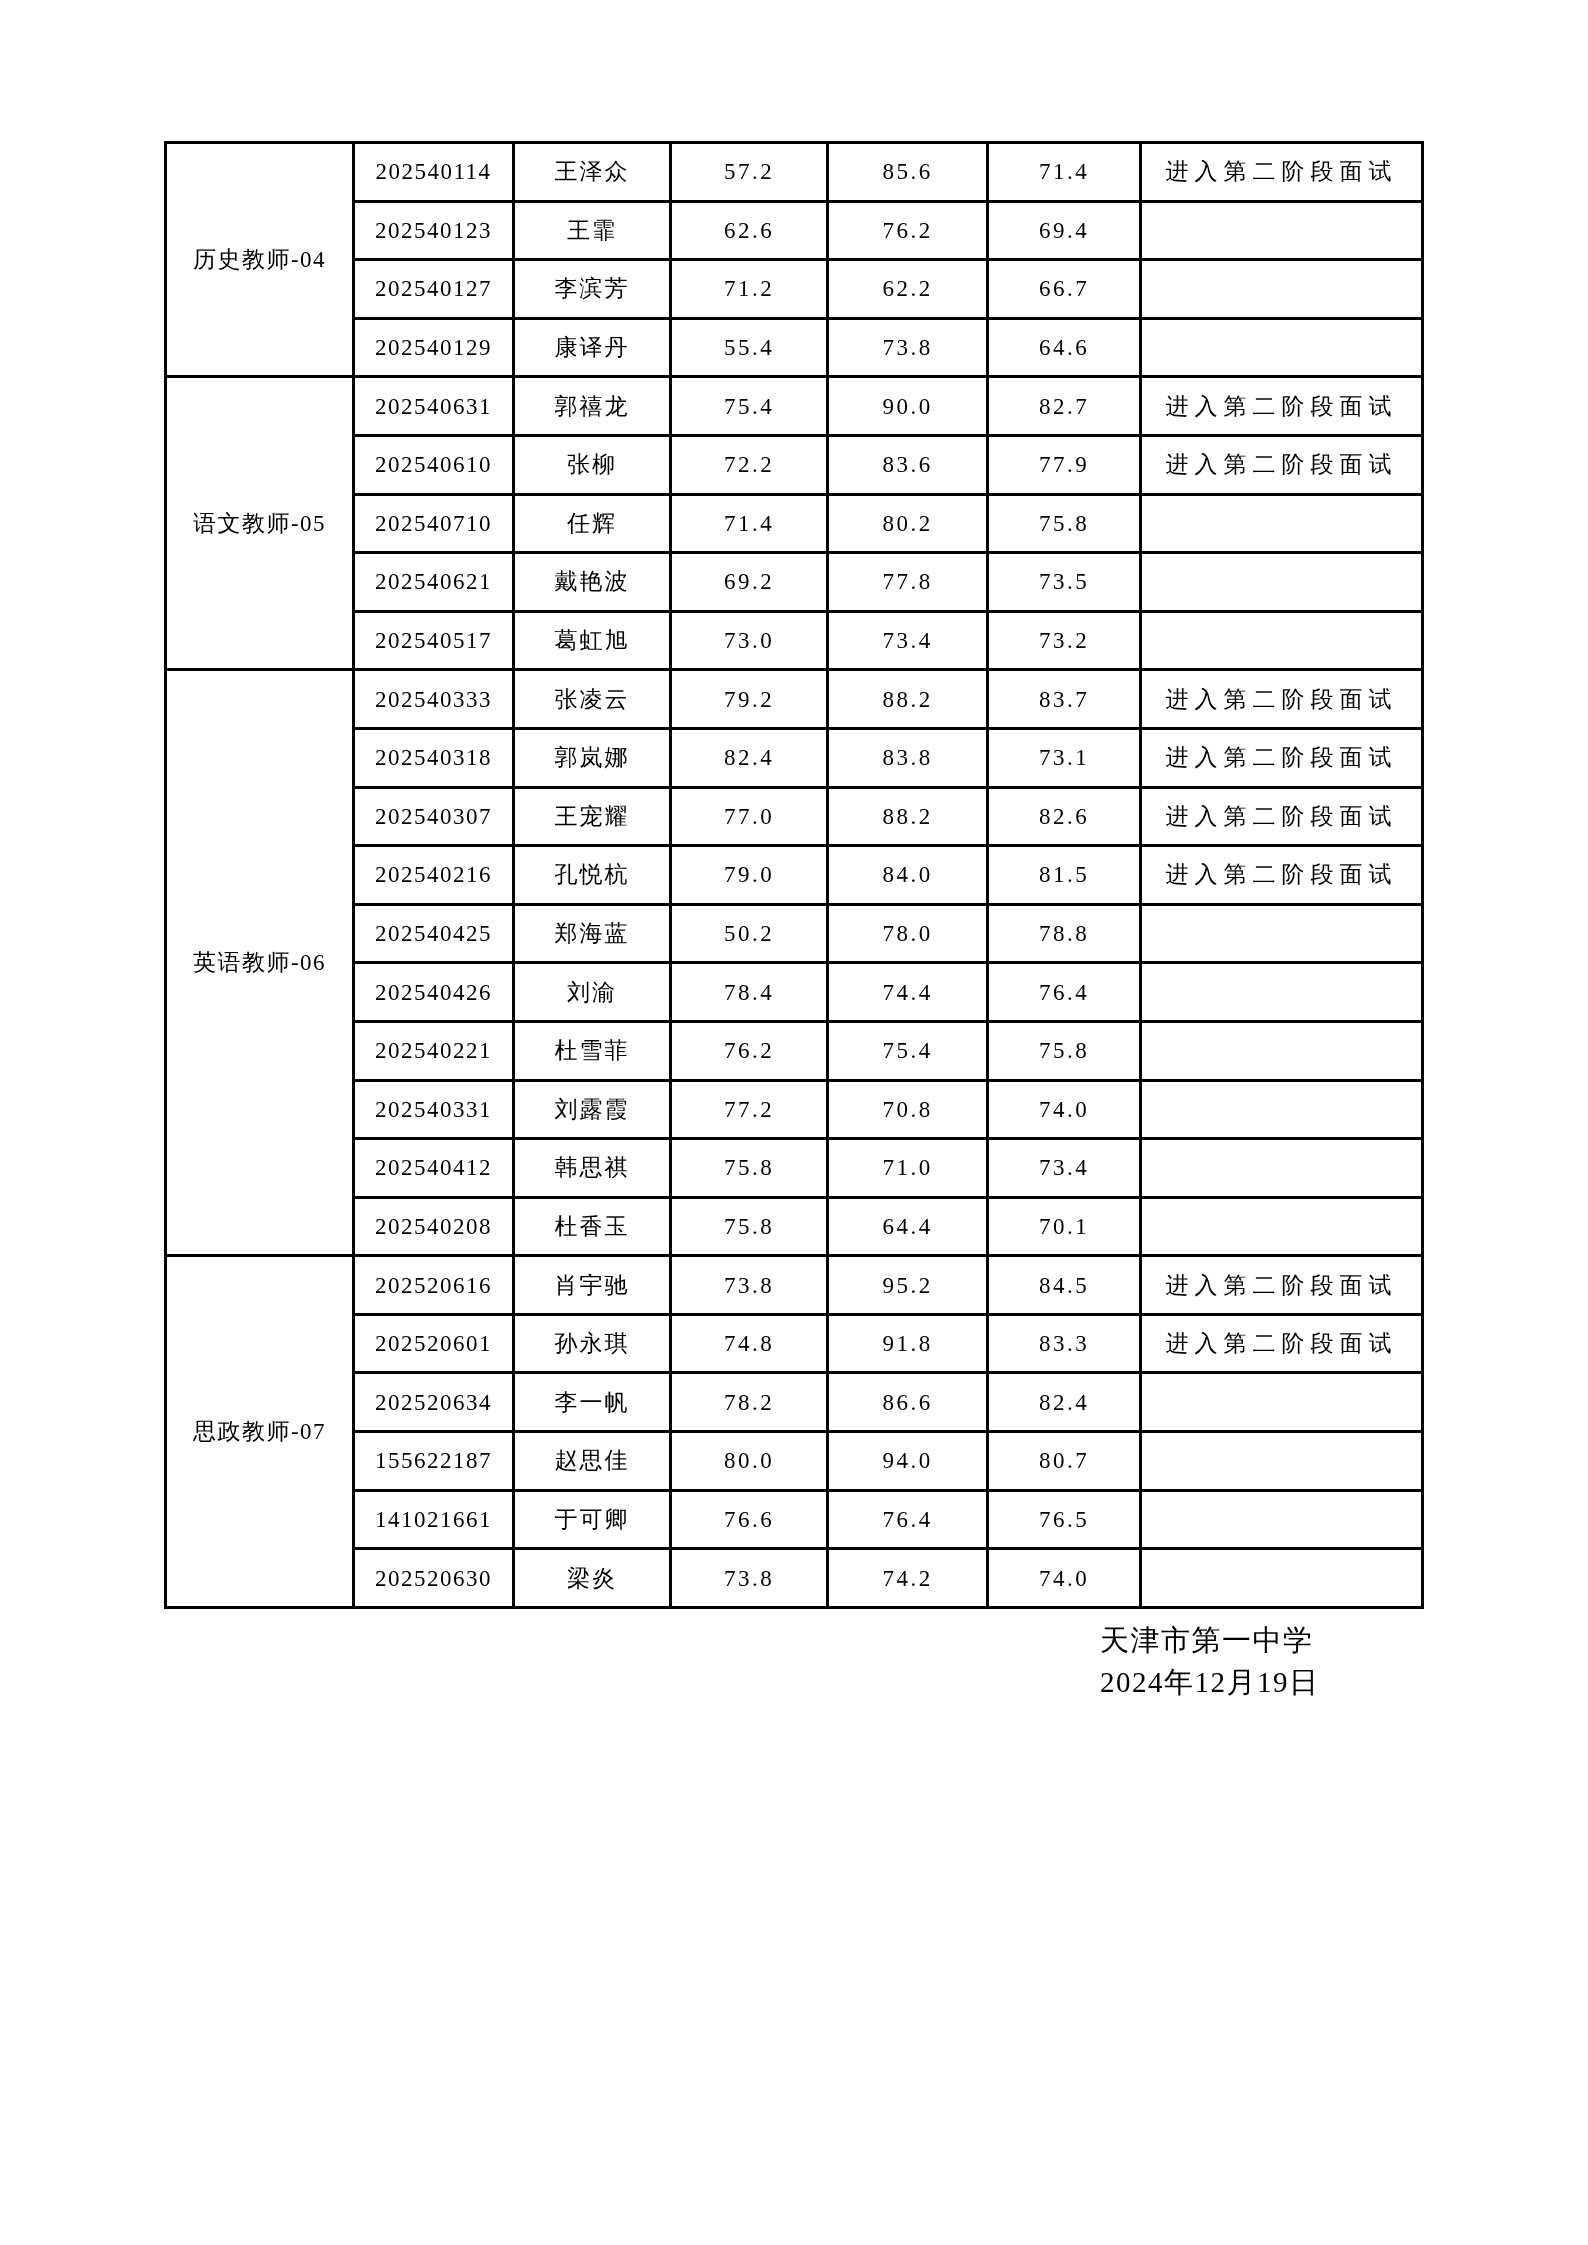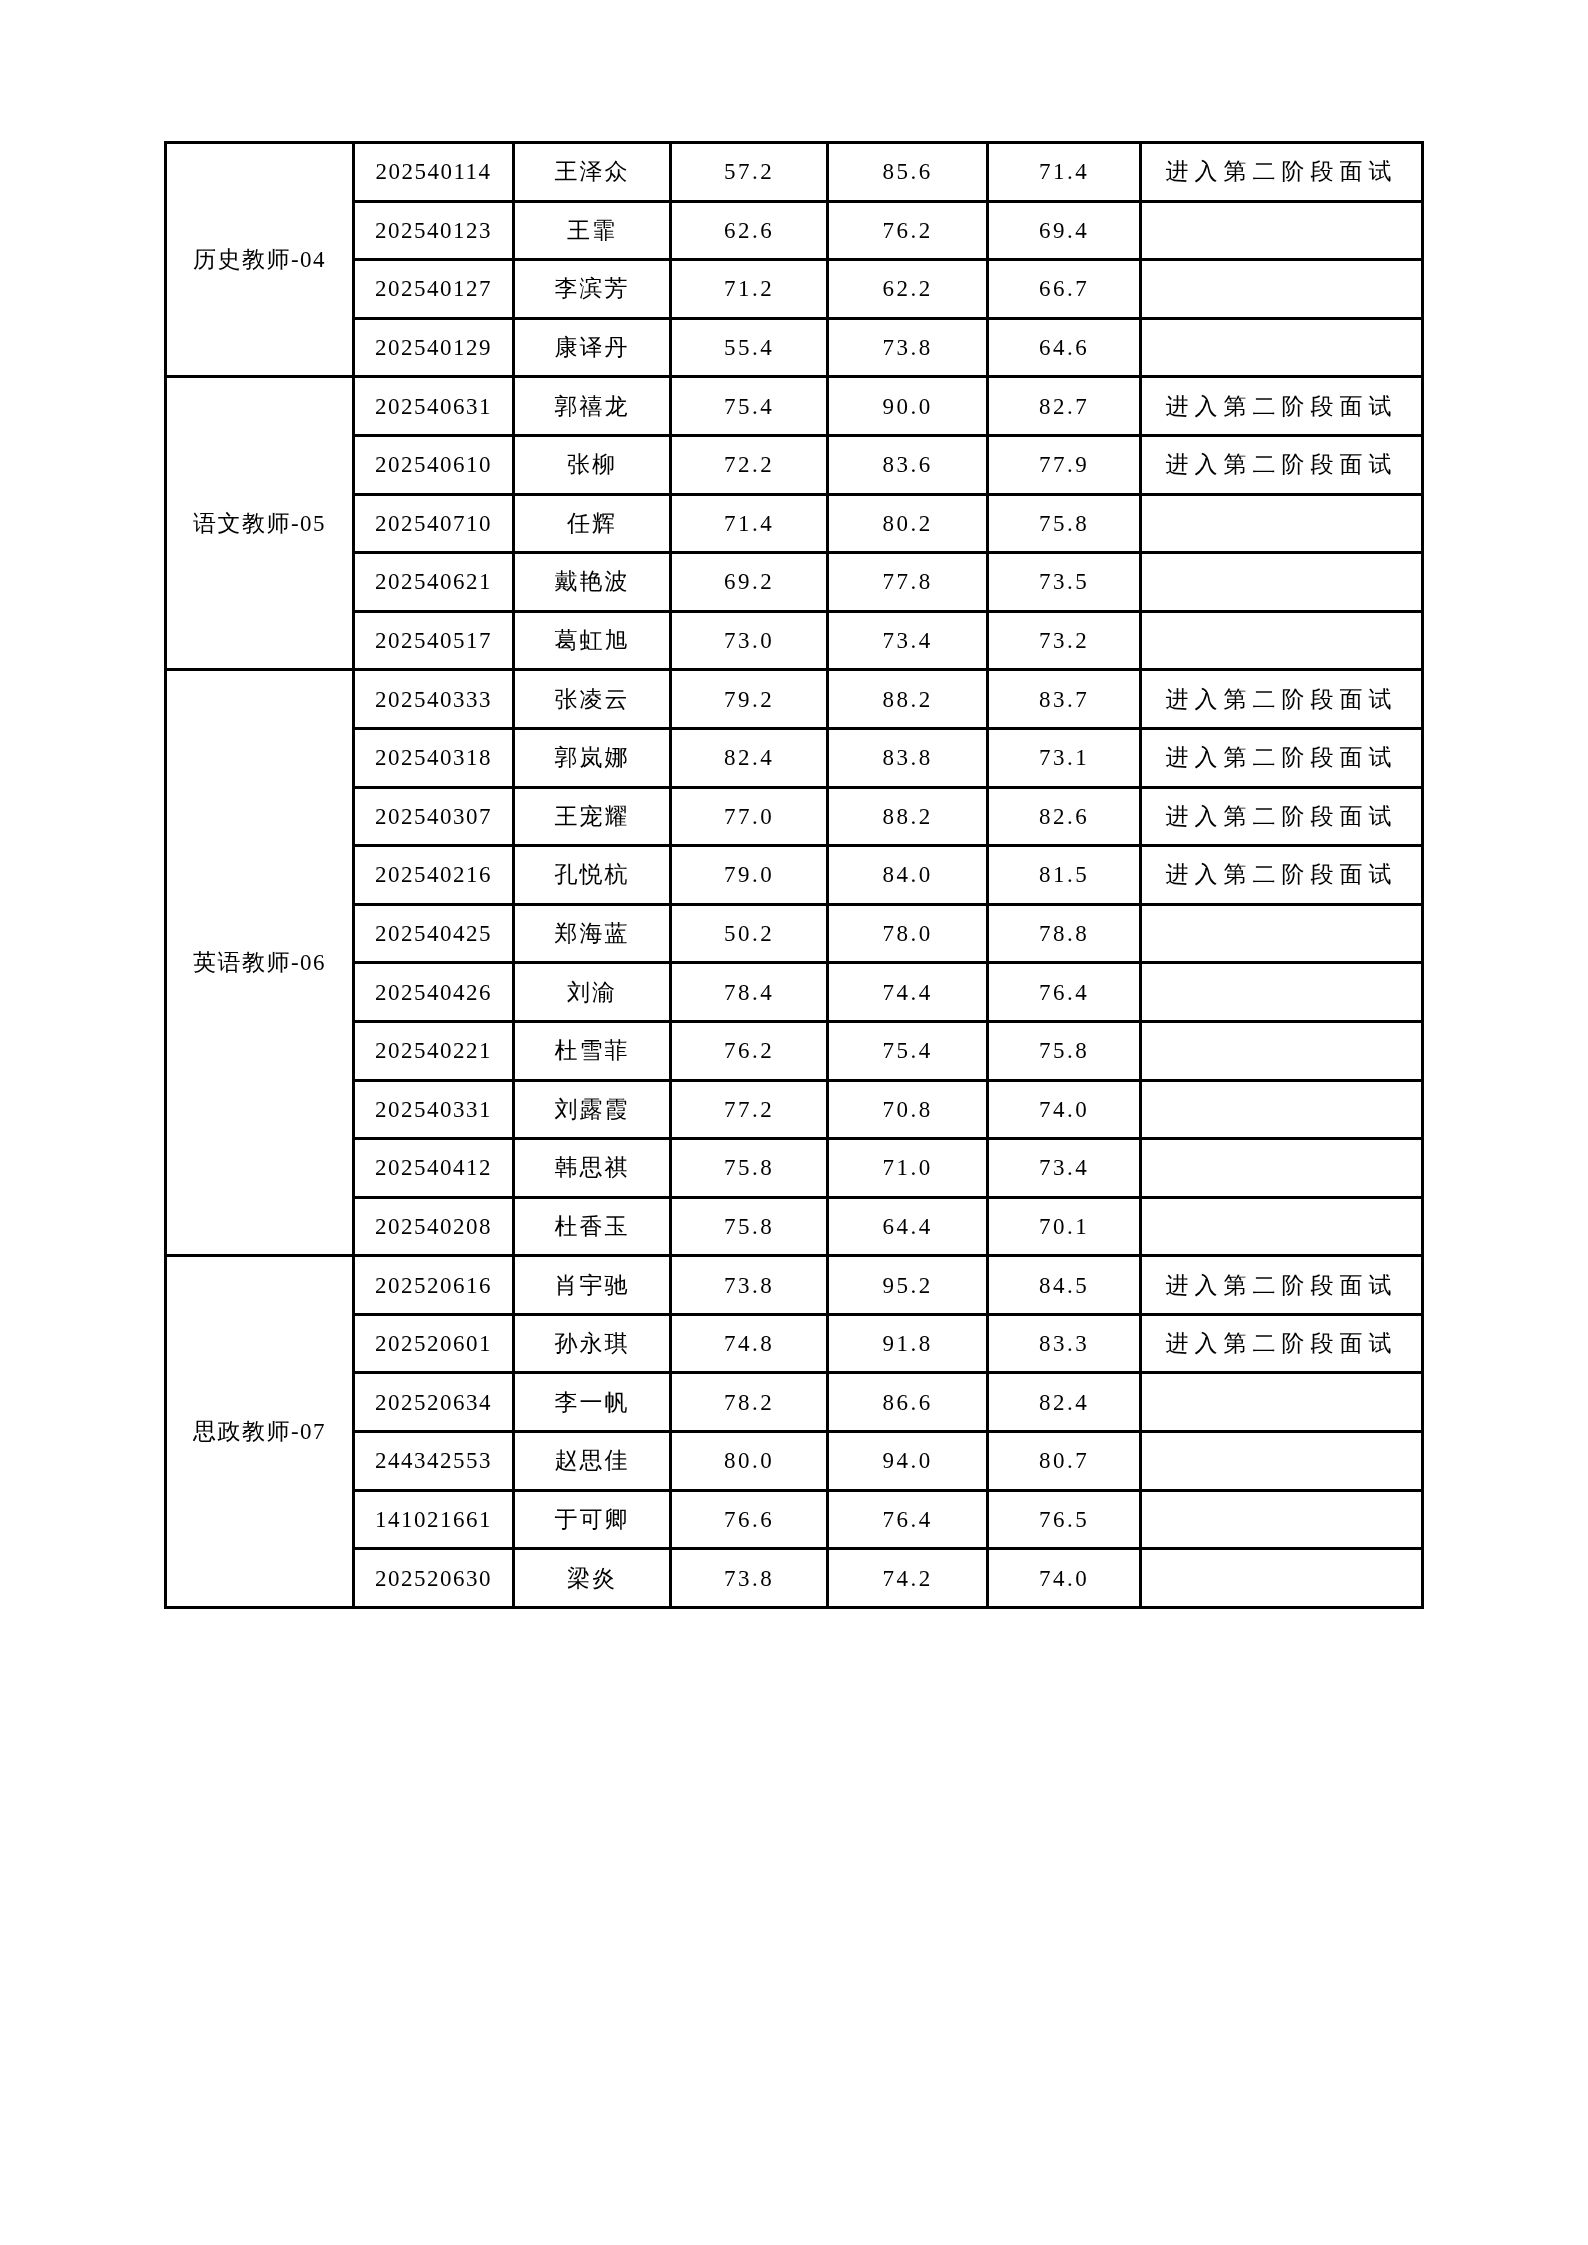--- a/index.html
+++ b/index.html
@@ -262,21 +262,21 @@
         </tr>
         <tr>
           <td class="c-id">202520634</td>
           <td class="c-name">李一帆</td>
           <td class="c-score1">78.2</td>
           <td class="c-score2">86.6</td>
           <td class="c-score3">82.4</td>
           <td class="c-status"></td>
         </tr>
         <tr>
-          <td class="c-id">244342553</td>
+          <td class="c-id">155622187</td>
           <td class="c-name">赵思佳</td>
           <td class="c-score1">80.0</td>
           <td class="c-score2">94.0</td>
           <td class="c-score3">80.7</td>
           <td class="c-status"></td>
         </tr>
         <tr>
           <td class="c-id">141021661</td>
           <td class="c-name">于可卿</td>
           <td class="c-score1">76.6</td>
@@ -288,14 +288,18 @@
           <td class="c-id">202520630</td>
           <td class="c-name">梁炎</td>
           <td class="c-score1">73.8</td>
           <td class="c-score2">74.2</td>
           <td class="c-score3">74.0</td>
           <td class="c-status"></td>
         </tr>
       </tbody>
   </table>
 
+  <div class="footer">
+    <div>天津市第一中学</div>
+    <div>2024年12月19日</div>
+  </div>
 
 </div>
 
 </body></html>

